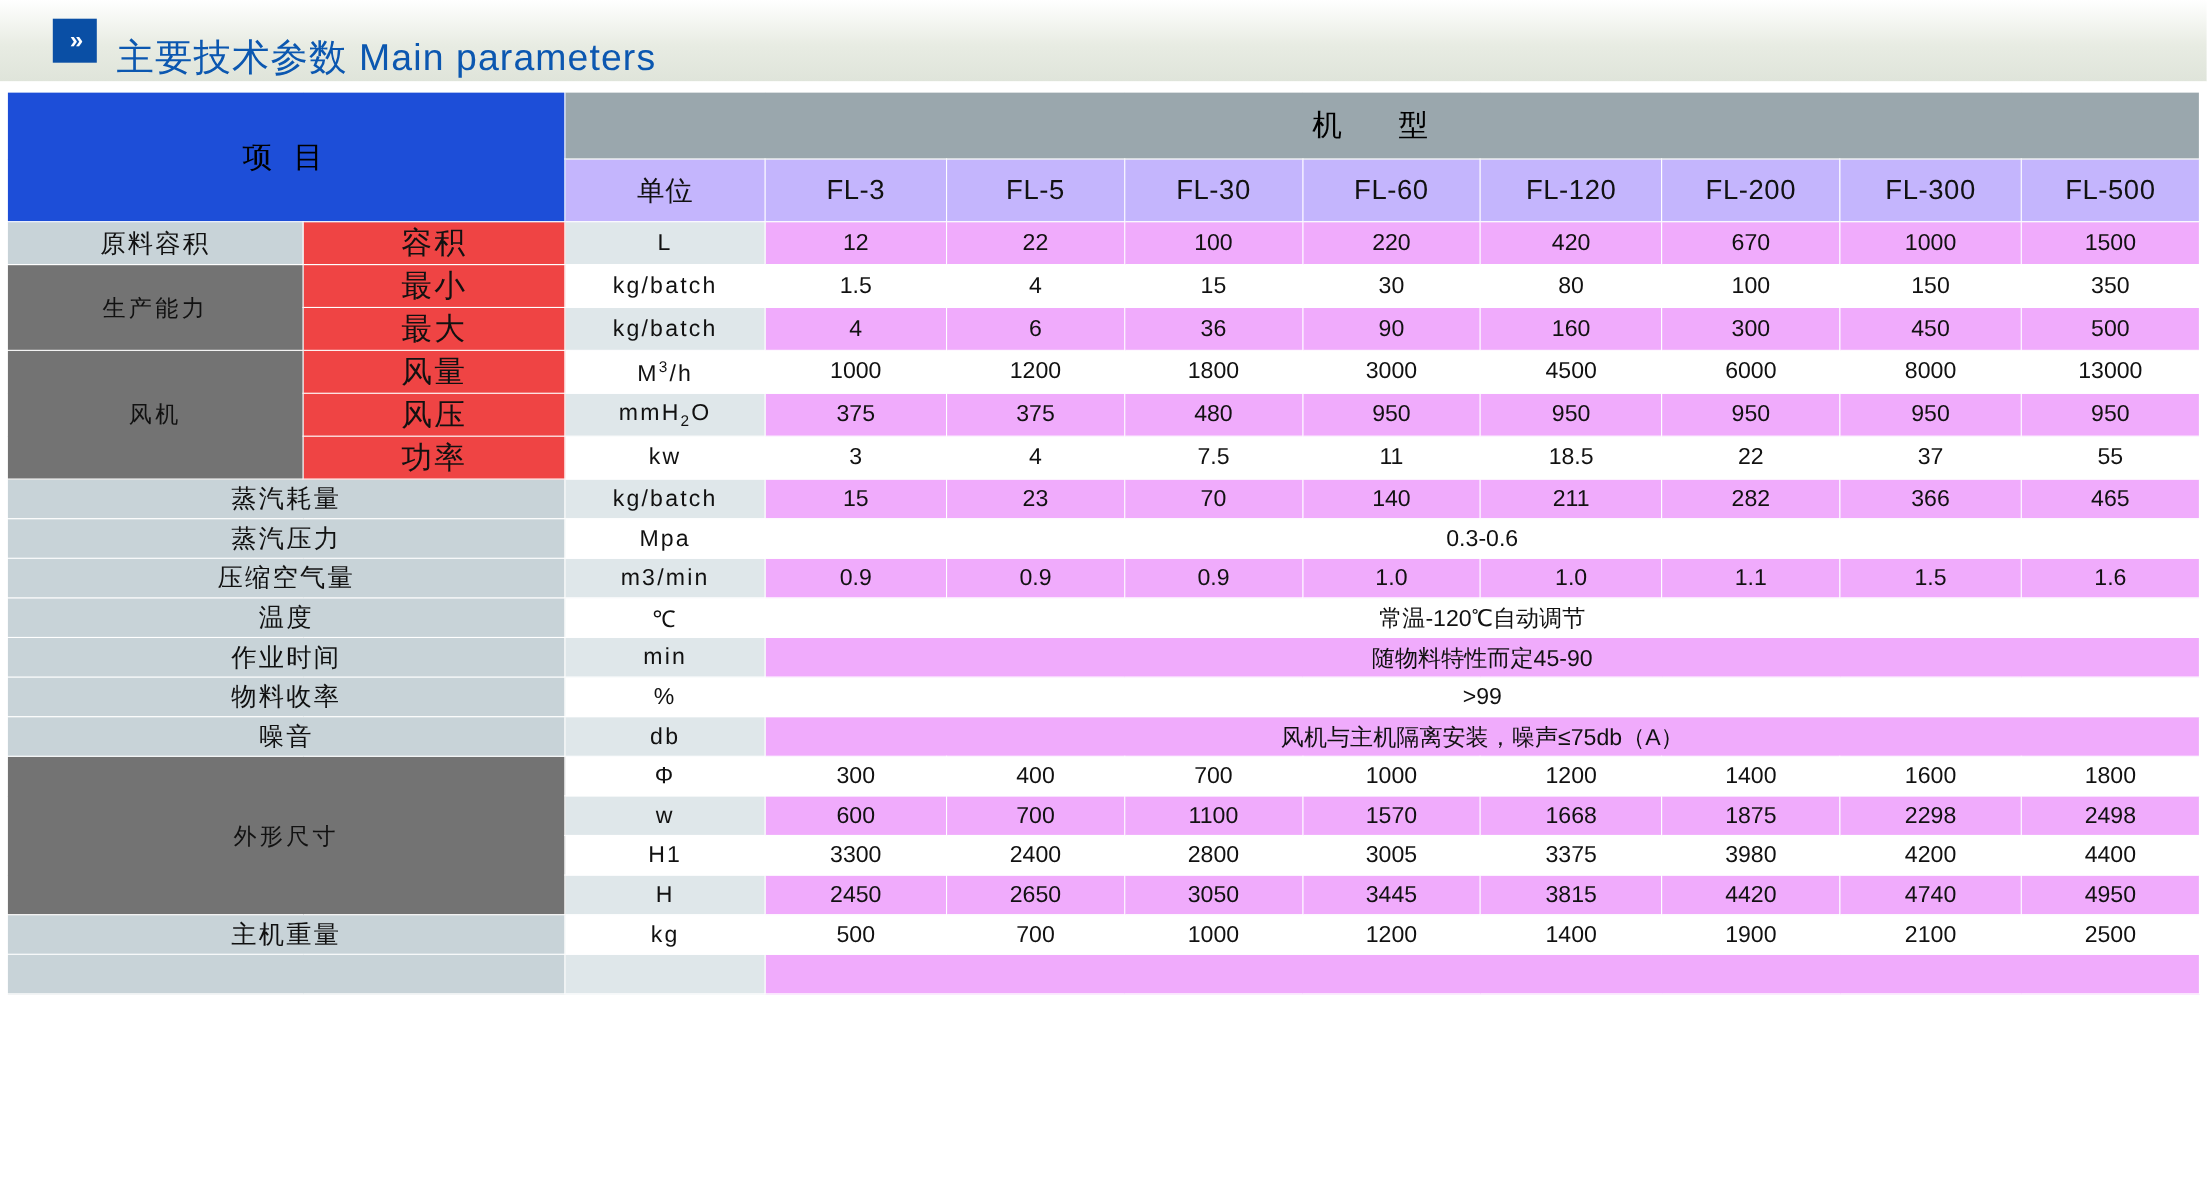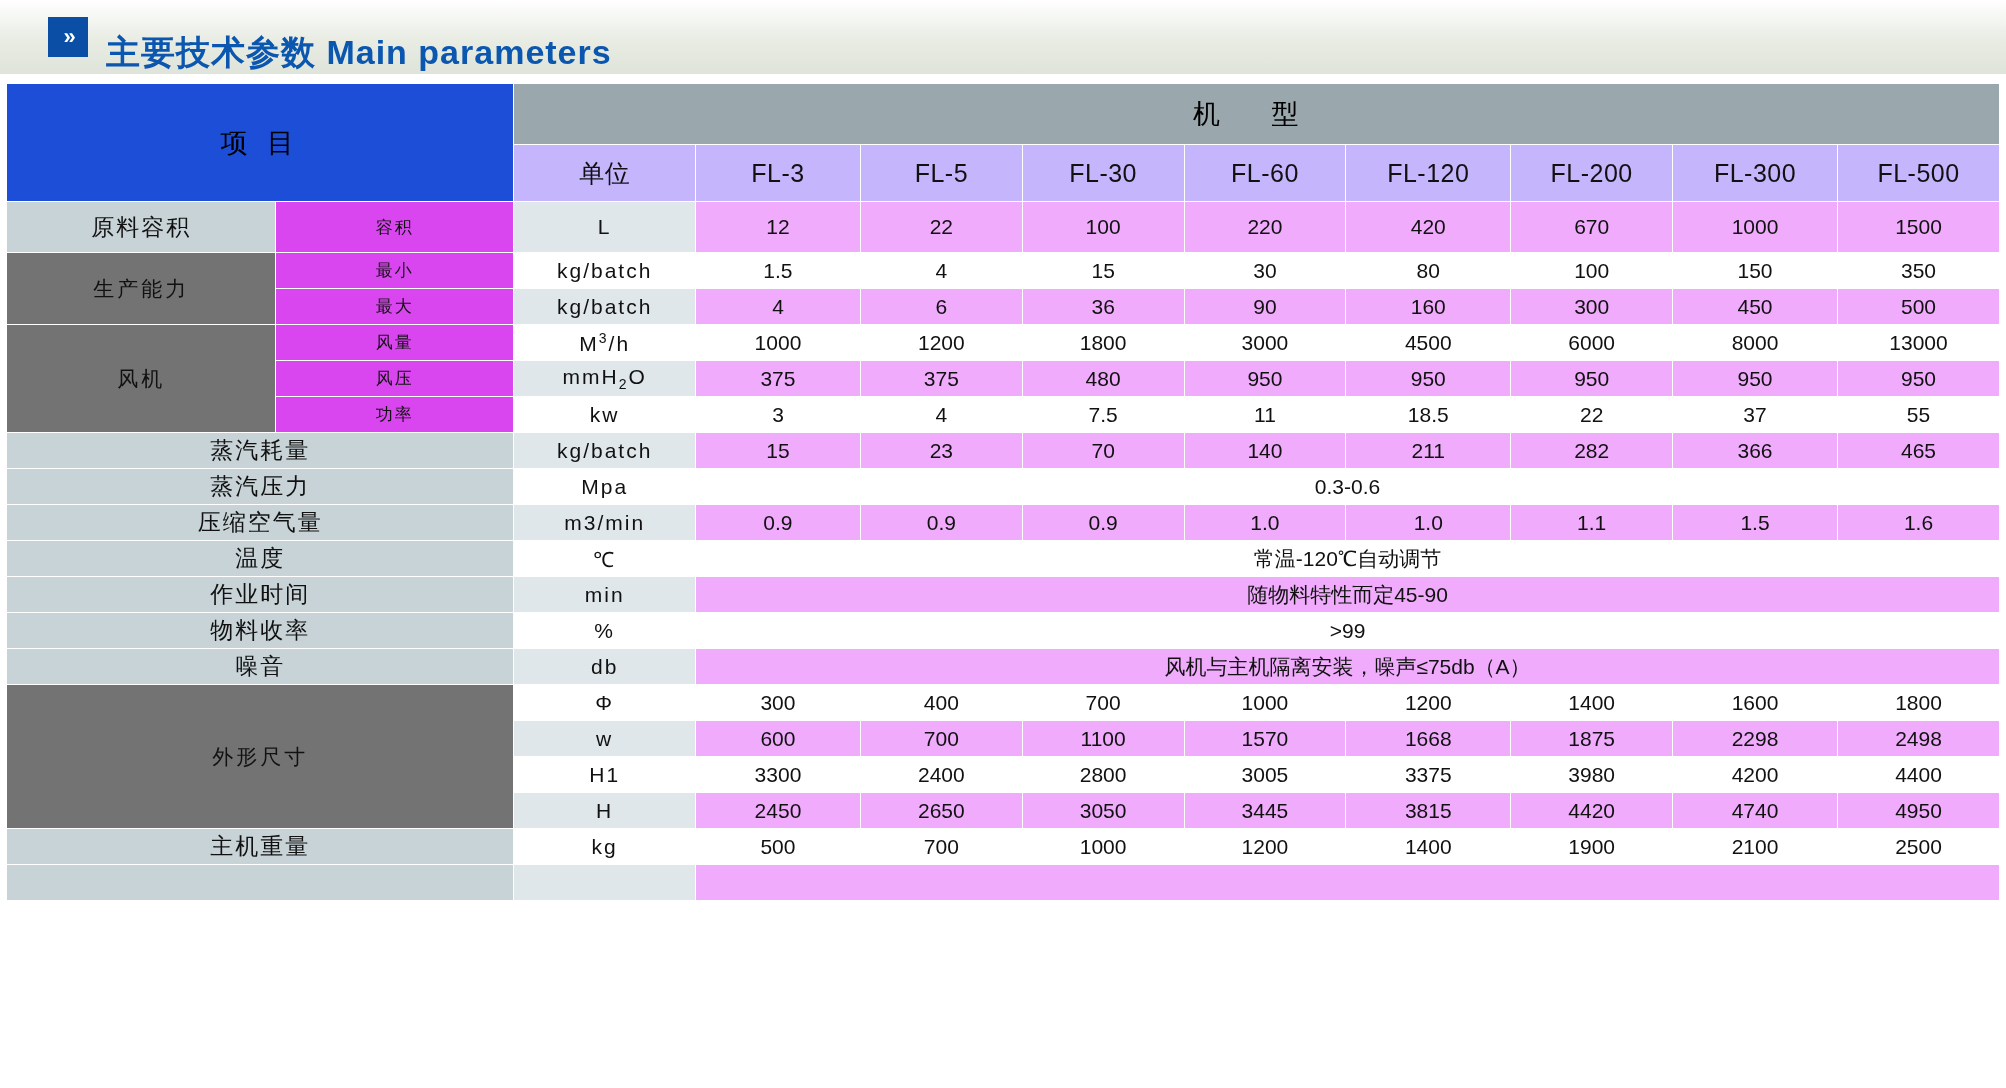--- a/index.html
+++ b/index.html
@@ -41,21 +41,21 @@
     justify-content: center;
     font-size: 22px;
     font-weight: bold;
     line-height: 1;
     margin-right: 18px;
     letter-spacing: -3px;
   }
   .header-title {
     color: #0b57b0;
     font-size: 34px;
-    font-weight: bold;
+    font-weight: normal;
     letter-spacing: 1px;
     white-space: nowrap;
     margin-top: 32px;
   }
 
   
   .table-wrap {
     position: relative;
     padding: 7px 6px 0 6px;
     box-sizing: border-box;
@@ -98,41 +98,41 @@
 
   
   .lbl {
     background: #c8d3d8;
     font-size: 23px;
     text-align: left;
     padding-left: 42px;
     letter-spacing: 2px;
   }
   .lbl-c {
-    background: #d946ef;
-    font-size: 17px;
+    background: #ef4444;
+    font-size: 28px;
     text-align: center;
     letter-spacing: 2px;
   }
   .lbl-big {
     background: #737373;
     font-size: 21px;
     text-align: left;
     padding-left: 42px;
     letter-spacing: 3px;
   }
 
   
   .d0 { background: #ffffff; }
   .d1 { background: #f0abfc; }
 
   .unit0 { background: #ffffff; font-size: 21px; letter-spacing: 2px; }
   .unit1 { background: #dfe7ea; font-size: 21px; letter-spacing: 2px; }
 
-  .row-h { height: 51px; }
+  .row-h { height: 37px; }
   .row-h2 { height: 36px; }
 
   sub { font-size: 14px; vertical-align: sub; }
   sup { font-size: 14px; vertical-align: super; }
 </style>
 </head>
 <body>
 
 <div class="page">
 

